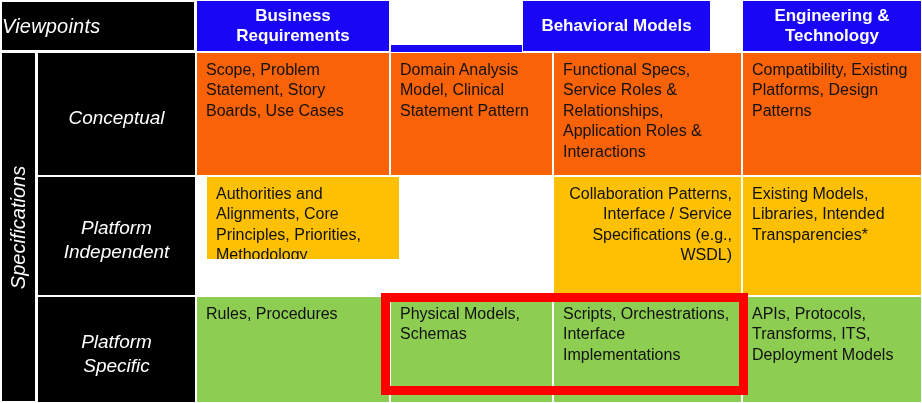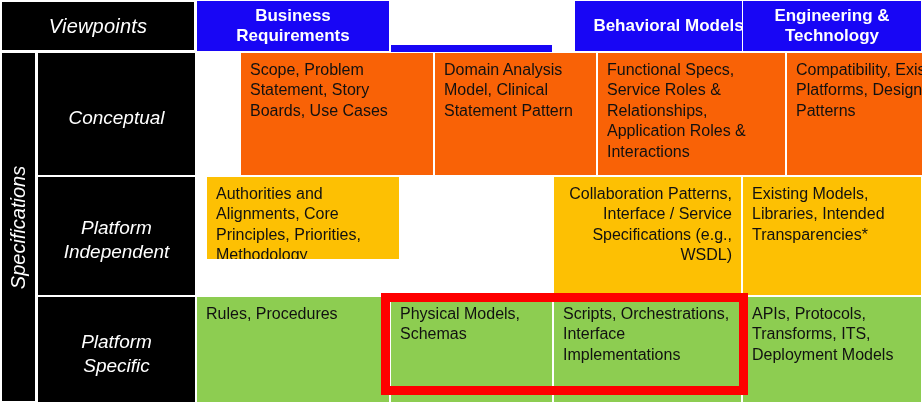--- a/index.html
+++ b/index.html
@@ -27,21 +27,21 @@
     box-sizing: border-box;
     overflow: hidden;
   }
 
   
   .hdr-black {
     background: #000000;
     border: 2px solid #ffffff;
     display: flex;
     align-items: center;
-    justify-content: center;
+    justify-content: flex-start;
   }
   .hdr-black .label {
     color: #ffffff;
     font-style: italic;
     font-size: 20px;
     font-weight: 400;
     letter-spacing: .2px;
   }
 
   .hdr-blue {
@@ -100,21 +100,21 @@
     padding: 7px 9px 4px 9px;
     display: block;
   }
   .data .label {
     color: #111111;
     font-size: 16px;
     font-weight: 500;
     line-height: 1.28;
     display: block;
   }
-  .band-conceptual { background: #f96206; margin-left: 44px; }
+  .band-conceptual { background: #f96206; }
   .band-independent { background: #fdc003; }
   .band-specific   { background: #8dcd51; }
 
   
   #highlight-box {
     position: absolute;
     box-sizing: border-box;
     border: 9px solid #fe0000;
     pointer-events: none;
     z-index: 5;
@@ -132,21 +132,21 @@
   <div class="cell hdr-blue" style="left: 196px; top: 0px; width: 194px; height: 52px; background: rgb(24, 6, 245);">
     <span class="label" style="white-space: pre-line;">Business
 Requirements</span>
   </div>
 
   <div class="cell hdr-blue" style="left: 390px; top: 0px; width: 163px; height: 52px; background: rgb(24, 6, 245); margin-top: 44px;">
     <span class="label" style="white-space: pre-line;">Information
 Models</span>
   </div>
 
-  <div class="cell hdr-blue" style="left: 574px; top: 0px; width: 189px; height: 52px; background: rgb(24, 6, 245);">
+  <div class="cell hdr-blue" style="left: 522px; top: 0px; width: 189px; height: 52px; background: rgb(24, 6, 245);">
     <span class="label">Behavioral Models</span>
   </div>
 
   <div class="cell hdr-blue" style="left: 742px; top: 0px; width: 180px; height: 52px; background: rgb(24, 6, 245);">
     <span class="label" style="white-space: pre-line;">Engineering &amp;
 Technology</span>
   </div>
 
   <div class="cell spine" style="left:0px; top:52px; width:37px; height:351px;">
     <span class="label">Specifications</span>

